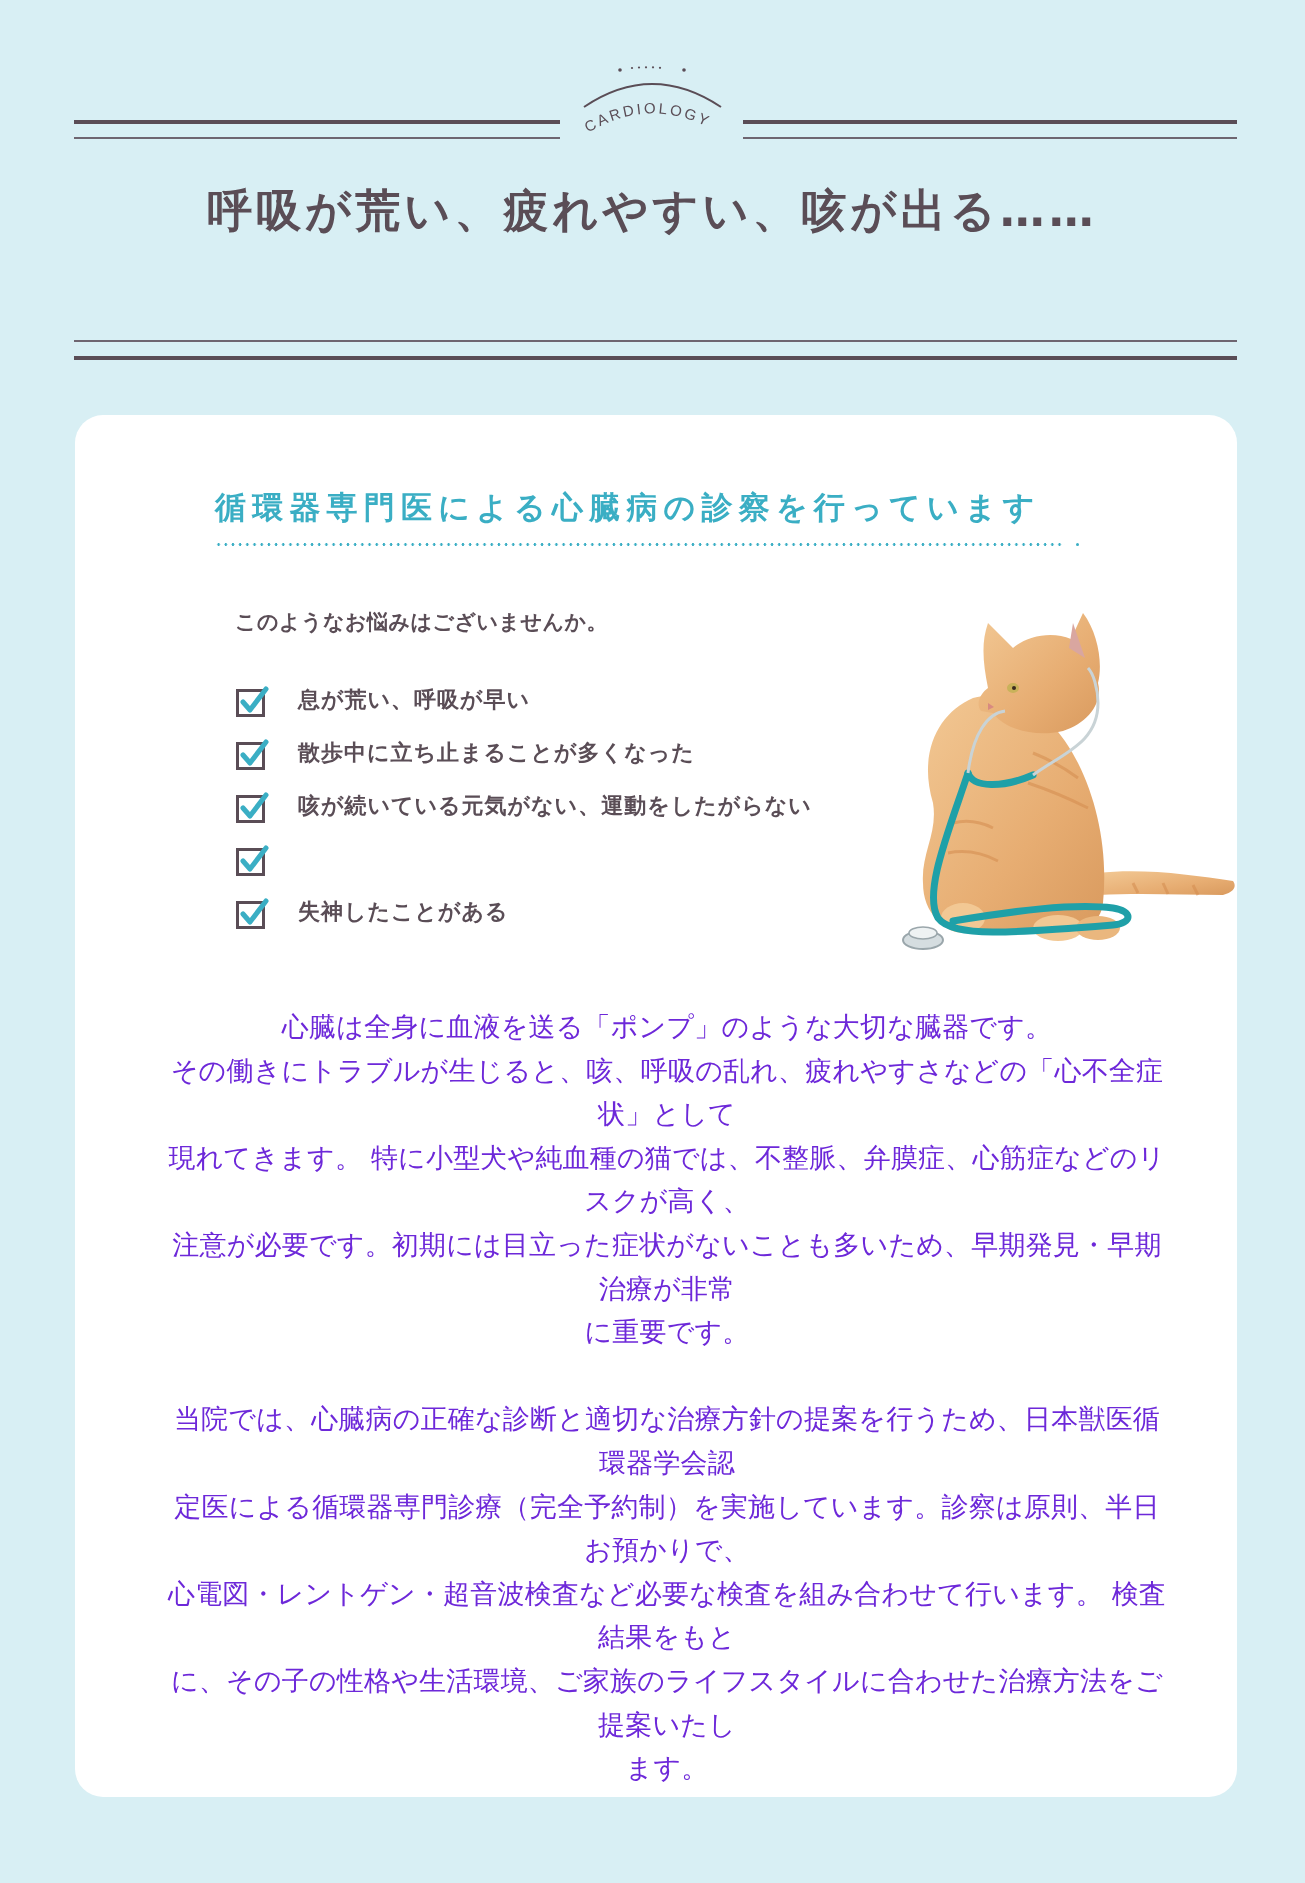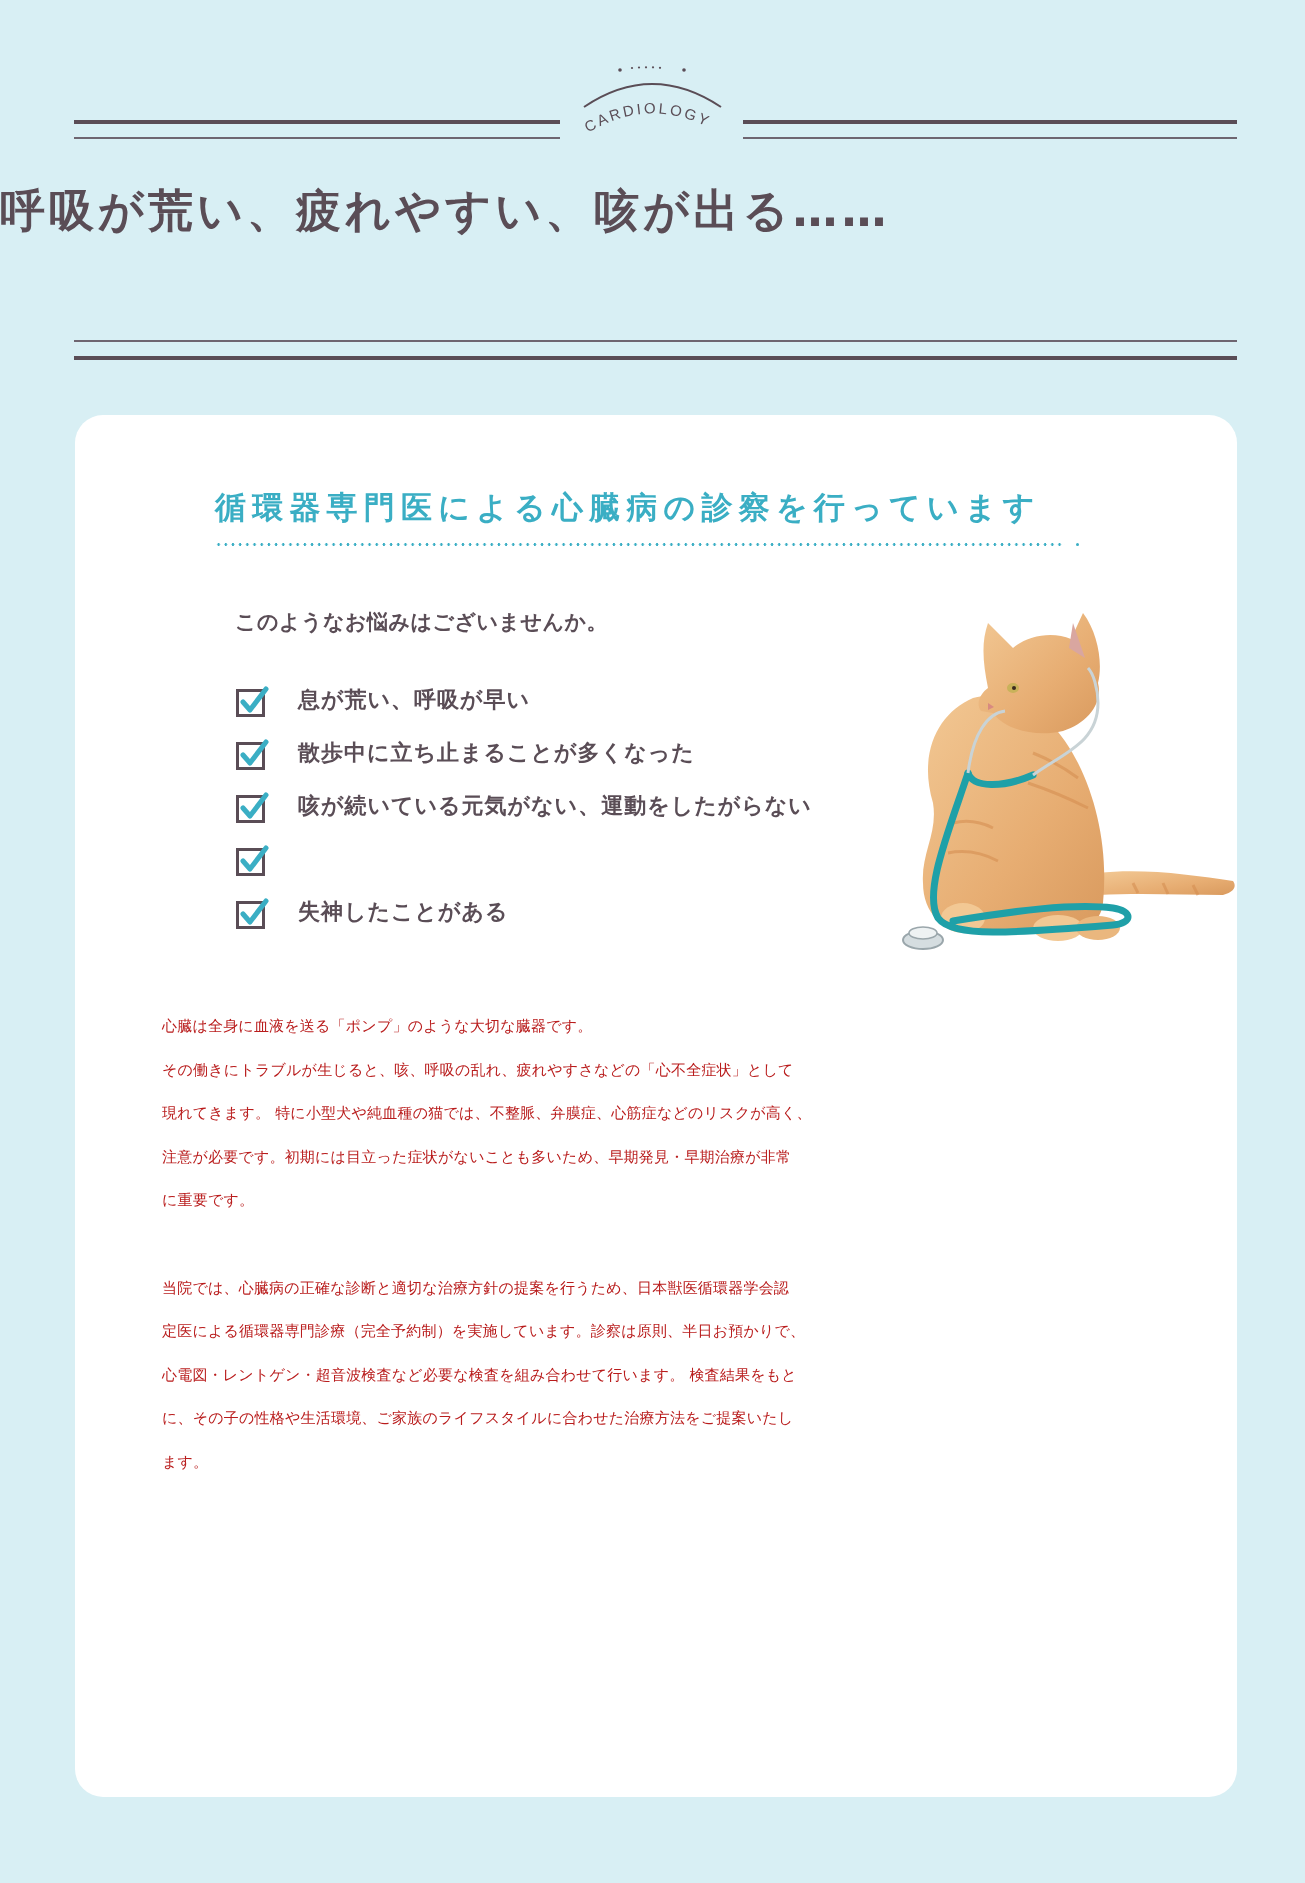--- a/index.html
+++ b/index.html
@@ -12,21 +12,21 @@
     overflow: hidden;
   }
   .rule { position: absolute; background: #5a4d56; }
   .rule.thick { height: 4px; }
   .rule.thin { height: 2px; background: #6e6570; }
 
   .logo { position: absolute; left: 570px; top: 55px; width: 170px; height: 100px; }
 
   .title {
     position: absolute; left: 0; width: 1305px; top: 172px;
-    text-align: left;
+    text-align: center;
     font-weight: bold;
     font-size: 45px;
     letter-spacing: 4px;
     line-height: 78px;
     color: #5a4d56;
   }
 
   .card {
     position: absolute; left: 75px; top: 415px;
     width: 1162px; height: 1382px;
@@ -70,22 +70,23 @@
   }
   .check-label {
     font-size: 22px; font-weight: bold; color: #5a4d56; letter-spacing: 1px;
     white-space: nowrap;
   }
 
   .cat { position: absolute; left: 818px; top: 188px; width: 345px; height: 355px; }
 
   .body-text {
     position: absolute; left: 87px; top: 590px; width: 1010px;
-    font-size: 15px; line-height: 43.6px; color: #b91c1c;
+    font-size: 27px; line-height: 43.6px; color: #6d28d9;
     letter-spacing: 0.2px;
+    text-align: center;
   }
   .para { margin-bottom: 43.6px; white-space: pre-line; }
   .para:last-child { margin-bottom: 0; }
 </style>
 </head>
 <body>
 
 <div class="rule thick" style="left:74px; top:120px; width:486px;"></div>
 <div class="rule thin" style="left:74px; top:137px; width:486px;"></div>
 <div class="rule thick" style="left:743px; top:120px; width:494px;"></div>

